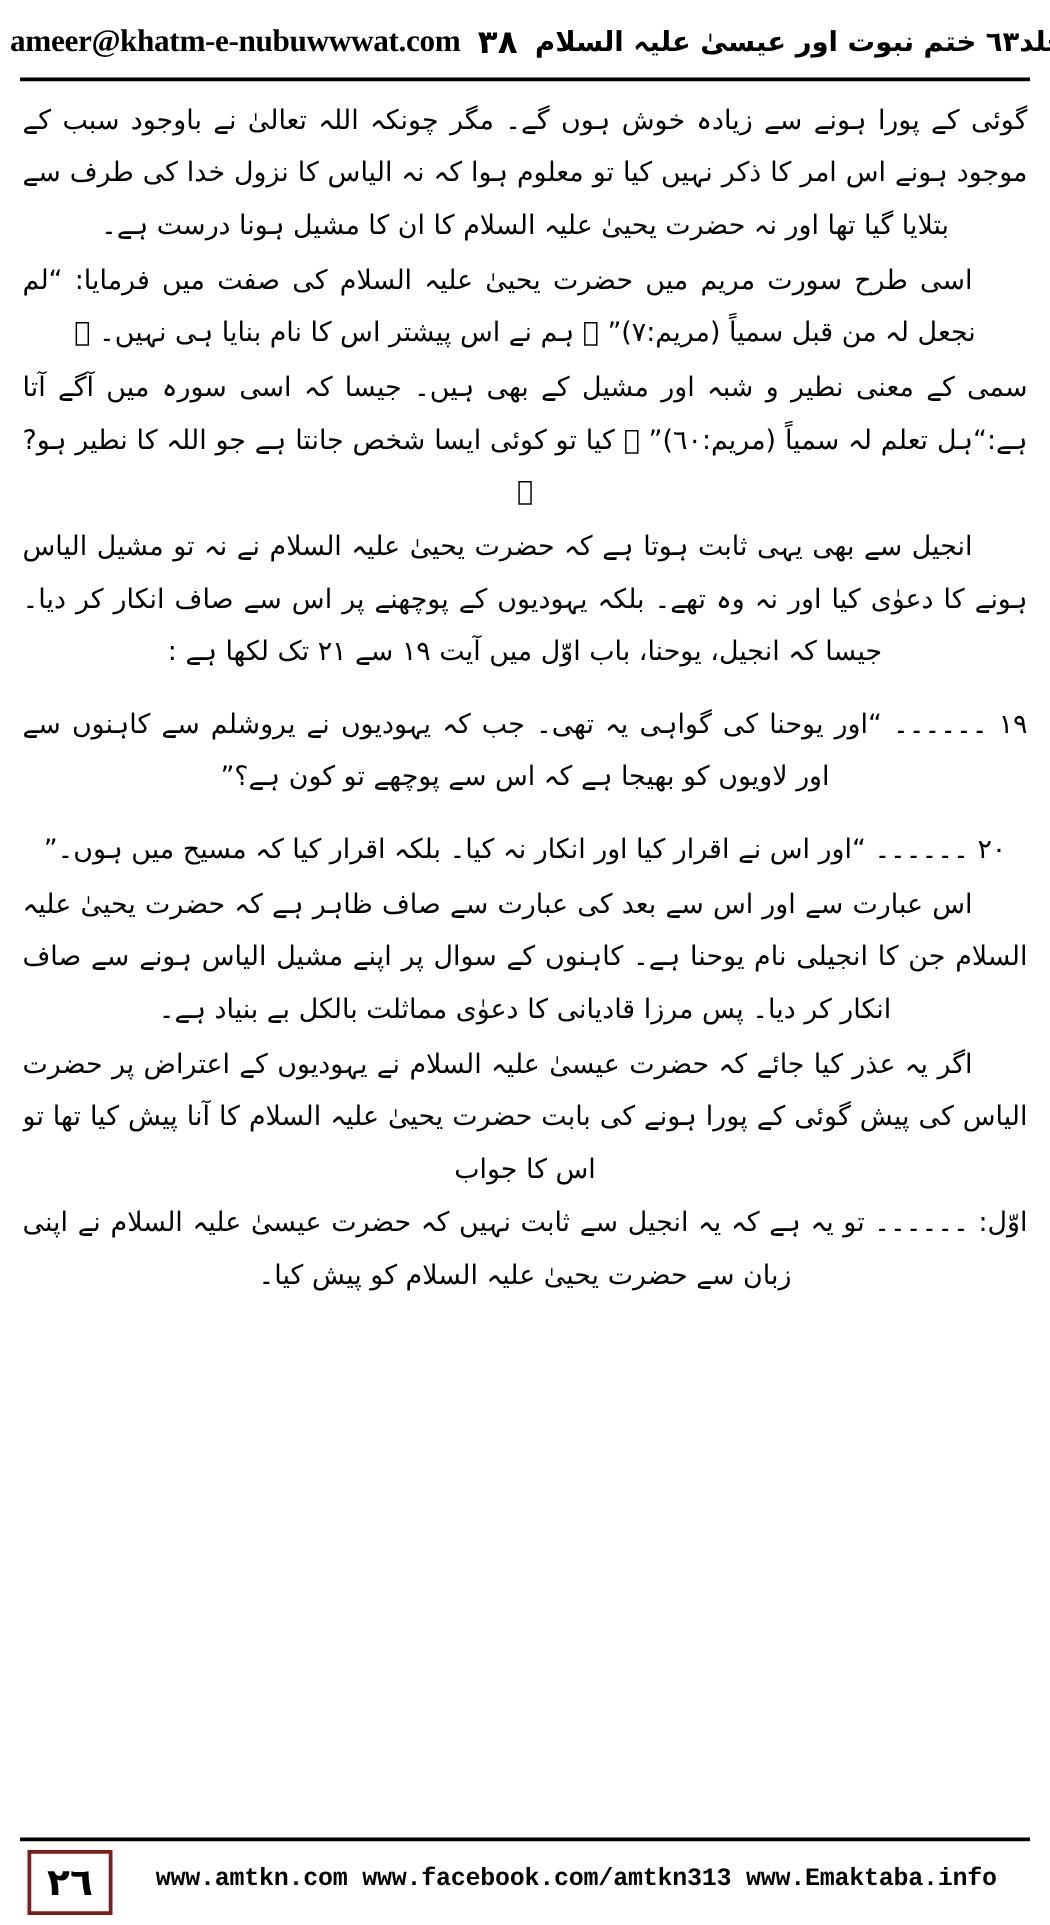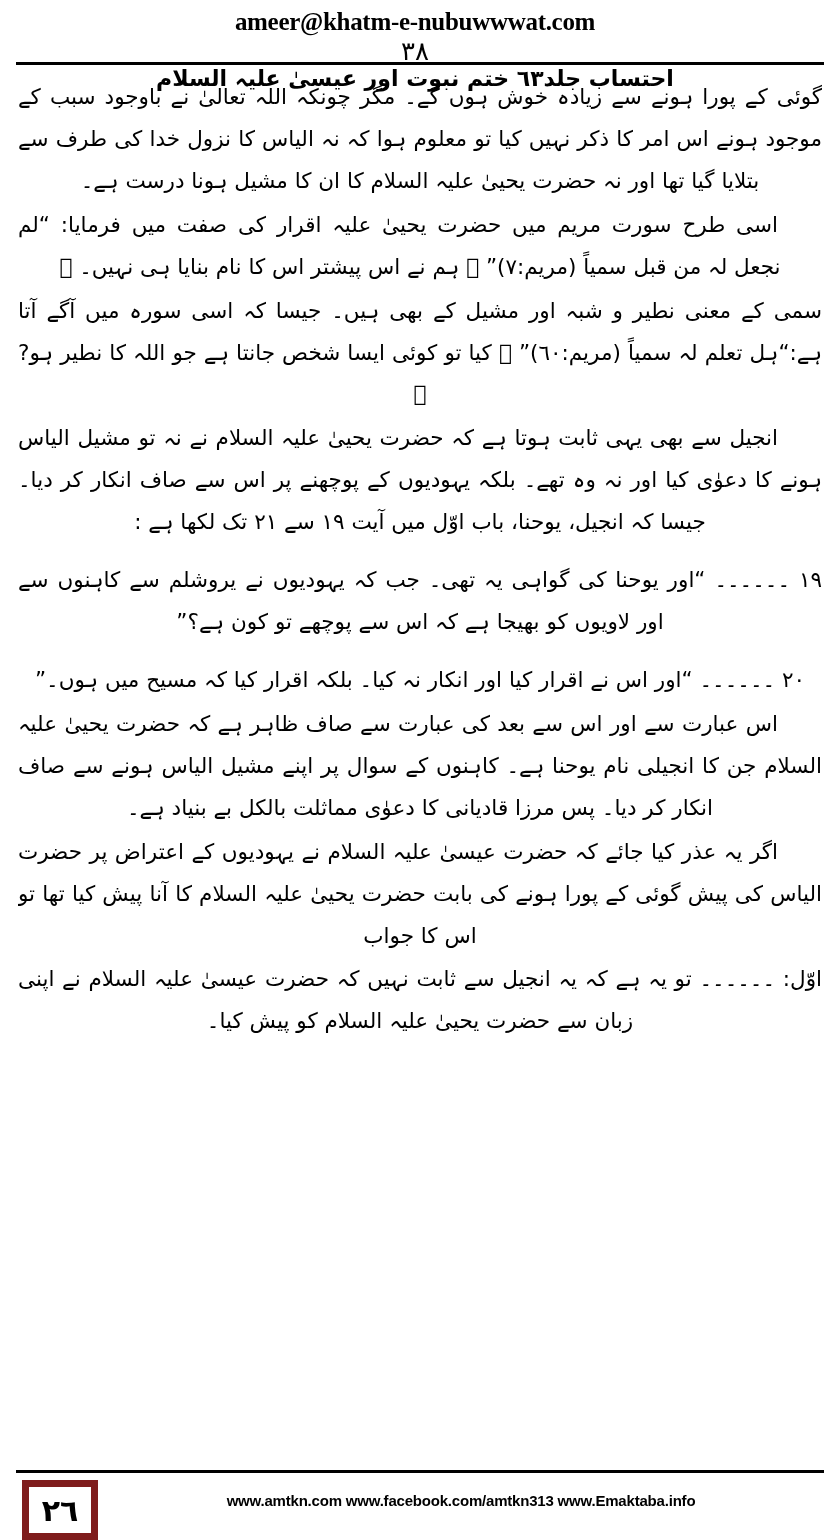--- a/index.html
+++ b/index.html
@@ -27,32 +27,31 @@
     position: absolute;
     top: 0;
     left: 0;
     right: 0;
     height: 60px;
     padding: 8px 18px 0 8px;
     box-sizing: border-box;
     display: flex;
     align-items: center;
     justify-content: space-between;
-    flex-direction: column;
   }
   .header-left {
     font-family: "Liberation Serif", serif;
     font-weight: bold;
     font-size: 25px;
     letter-spacing: -0.3px;
     white-space: nowrap;
   }
   .header-center {
     font-family: "DejaVu Sans", sans-serif;
-    font-weight: normal;
+    font-weight: bold;
     font-size: 26px;
     direction: rtl;
     padding: 0 14px;
   }
   .header-right {
     font-family: "DejaVu Sans", sans-serif;
     font-weight: bold;
     font-size: 22px;
     direction: rtl;
     white-space: nowrap;
@@ -119,58 +118,58 @@
     right: 16px;
     top: 6px;
     border-top: 3px solid #000;
   }
   .page-number-box {
     position: absolute;
     left: 22px;
     top: 16px;
     width: 62px;
     height: 46px;
-    border: 7px solid #7f1d1d;
+    border: 3px solid #7f1d1d;
     display: flex;
     align-items: center;
     justify-content: center;
     font-family: "DejaVu Sans", sans-serif;
     font-weight: bold;
     font-size: 30px;
     direction: rtl;
   }
   .footer-links {
     position: absolute;
     left: 100px;
     right: 18px;
     top: 28px;
     text-align: center;
-    font-family: Liberation Sans, sans-serif;
+    font-family: Liberation Mono, monospace;
     font-weight: bold;
-    font-size: 15px;
+    font-size: 20px;
     letter-spacing: -0.2px;
     white-space: nowrap;
   }
 </style>
 </head>
 <body>
 
 <div class="page">
 
   <div class="header">
     <div class="header-left">ameer@khatm-e-nubuwwwat.com</div>
     <div class="header-center">٣٨</div>
     <div class="header-right">احتساب جلد٦٣ ختم نبوت اور عیسیٰ علیہ السلام</div>
   </div>
   <div class="rule"></div>
 
   <div class="content">
 
     <p class="para noindent">گوئی کے پورا ہونے سے زیادہ خوش ہوں گے۔ مگر چونکہ اللہ تعالیٰ نے باوجود سبب کے موجود ہونے اس امر کا ذکر نہیں کیا تو معلوم ہوا کہ نہ الیاس کا نزول خدا کی طرف سے بتلایا گیا تھا اور نہ حضرت یحییٰ علیہ السلام کا ان کا مشیل ہونا درست ہے۔</p>
-    <p class="para">اسی طرح سورت مریم میں حضرت یحییٰ علیہ اقرار کی صفت میں فرمایا: “لم نجعل لہ من قبل سمیاً (مریم:٧)”  ہم نے اس پیشتر اس کا نام بنایا ہی نہیں۔ </p>
+    <p class="para">اسی طرح سورت مریم میں حضرت یحییٰ علیہ السلام کی صفت میں فرمایا: “لم نجعل لہ من قبل سمیاً (مریم:٧)”  ہم نے اس پیشتر اس کا نام بنایا ہی نہیں۔ </p>
     <p class="para noindent">سمی کے معنی نطیر و شبہ اور مشیل کے بھی ہیں۔ جیسا کہ اسی سورہ میں آگے آتا ہے:“ہل تعلم لہ سمیاً (مریم:٦٠)”  کیا تو کوئی ایسا شخص جانتا ہے جو اللہ کا نطیر ہو? </p>
     <p class="para">انجیل سے بھی یہی ثابت ہوتا ہے کہ حضرت یحییٰ علیہ السلام نے نہ تو مشیل الیاس ہونے کا دعوٰی کیا اور نہ وہ تھے۔ بلکہ یہودیوں کے پوچھنے پر اس سے صاف انکار کر دیا۔ جیسا کہ انجیل، یوحنا، باب اوّل میں آیت ١٩ سے ٢١ تک لکھا ہے :</p>
 
     <div class="verse-row">
       <span class="vnum">١٩</span>
       <span class="vnum dots">۔۔۔۔۔۔</span>
       <span>“اور یوحنا کی گواہی یہ تھی۔ جب کہ یہودیوں نے یروشلم سے کاہنوں سے اور لاویوں کو بھیجا ہے کہ اس سے پوچھے تو کون ہے؟”</span>
     </div>
 
     <div class="verse-row">

